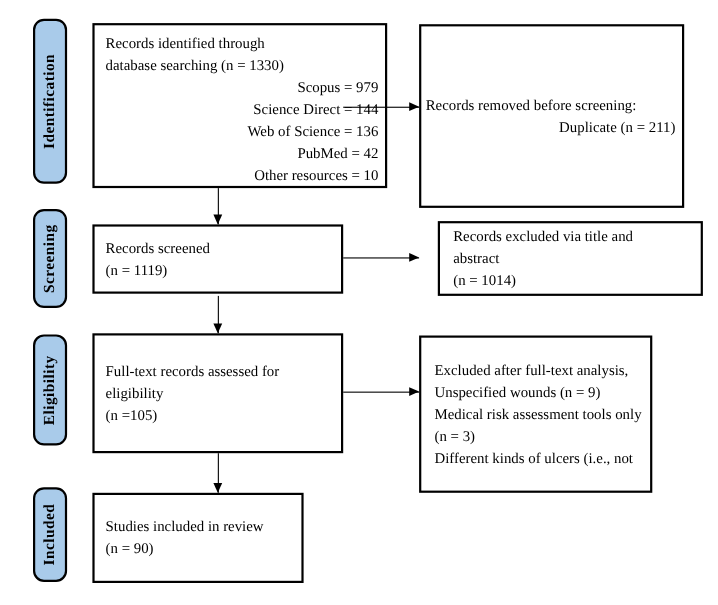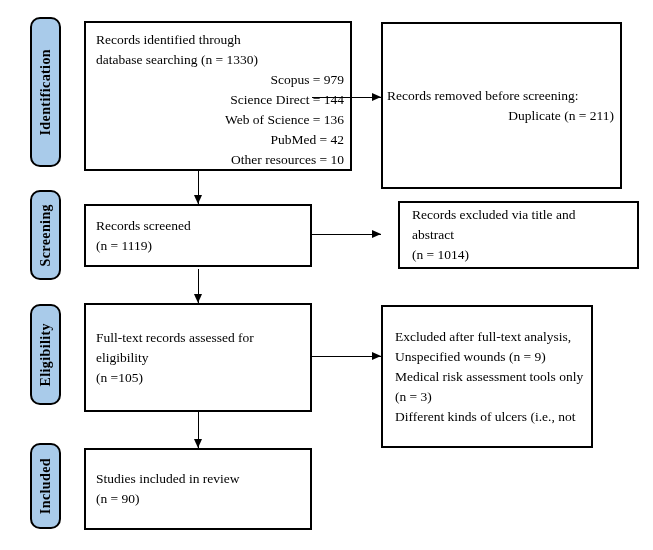--- a/index.html
+++ b/index.html
@@ -43,21 +43,21 @@
     box-sizing:border-box;
     padding:6px 6px 6px 10px;
   }
   .box.center { display:flex; flex-direction:column; justify-content:center; }
   .ln { line-height:20px; white-space:nowrap; }
   .ln.ind { padding-left:23px;text-align:right; }
 
   .box-1 { left:84px;  top:21px;  width:268px; height:150px; padding-top:7px; }
   .box-2 { left:84px;  top:204px; width:228px; height:63px;  }
   .box-3 { left:84px;  top:303px; width:228px; height:109px;font-family:Liberation Serif, serif; }
-  .box-4 { left:84px;  top:448px; width:228px; height:82px;  }
+  .box-4 { left:84px;  top:448px; width:192px; height:82px;  }
   .box-r1 { left:381px; top:22px;  width:241px; height:167px; padding-left:4px; }
   .box-r2 { left:398px; top:201px; width:241px; height:68px;  padding-left:12px; }
   .box-r3 { left:381px; top:286px; width:212px; height:143px; padding-left:12px;margin-top:19px; }
 
   
   .arr-v {
     position:absolute;
     width:0;
     border-left:1.5px solid #000000;
   }

